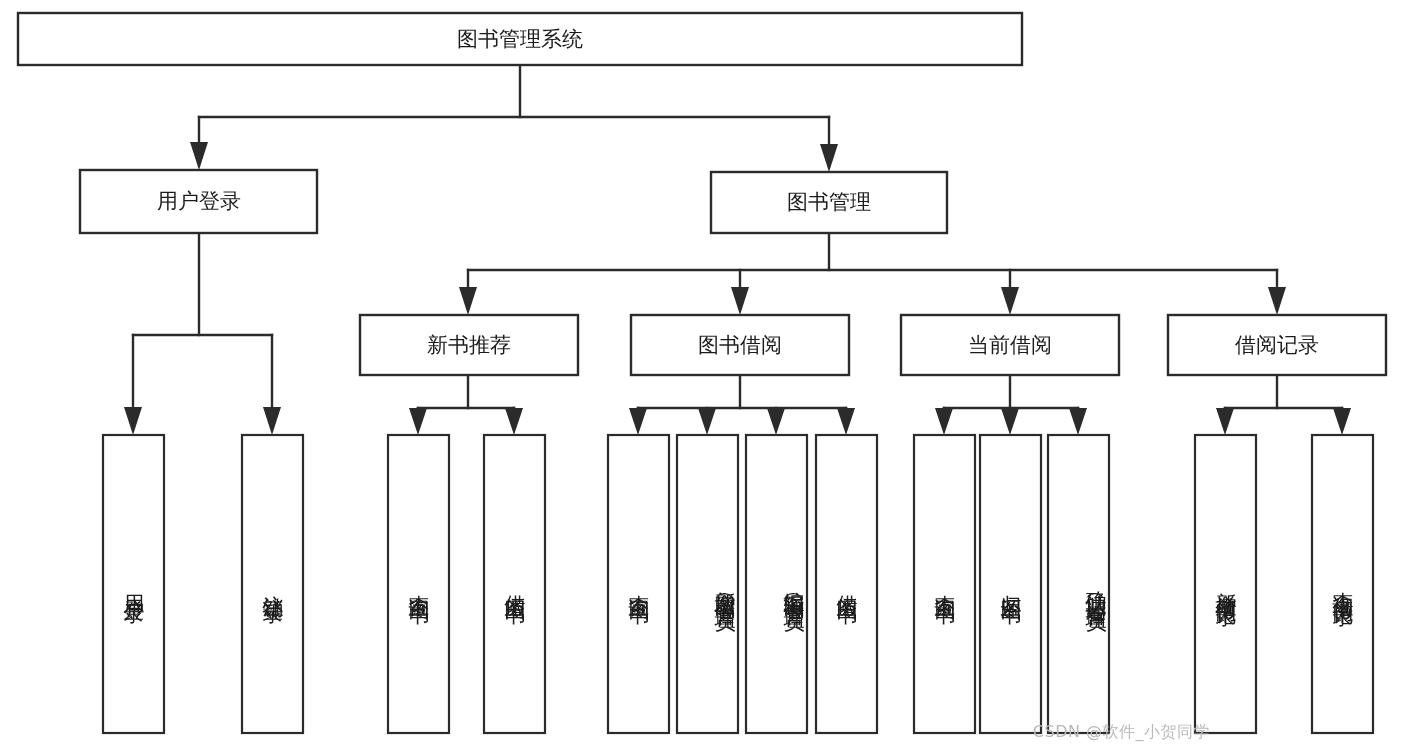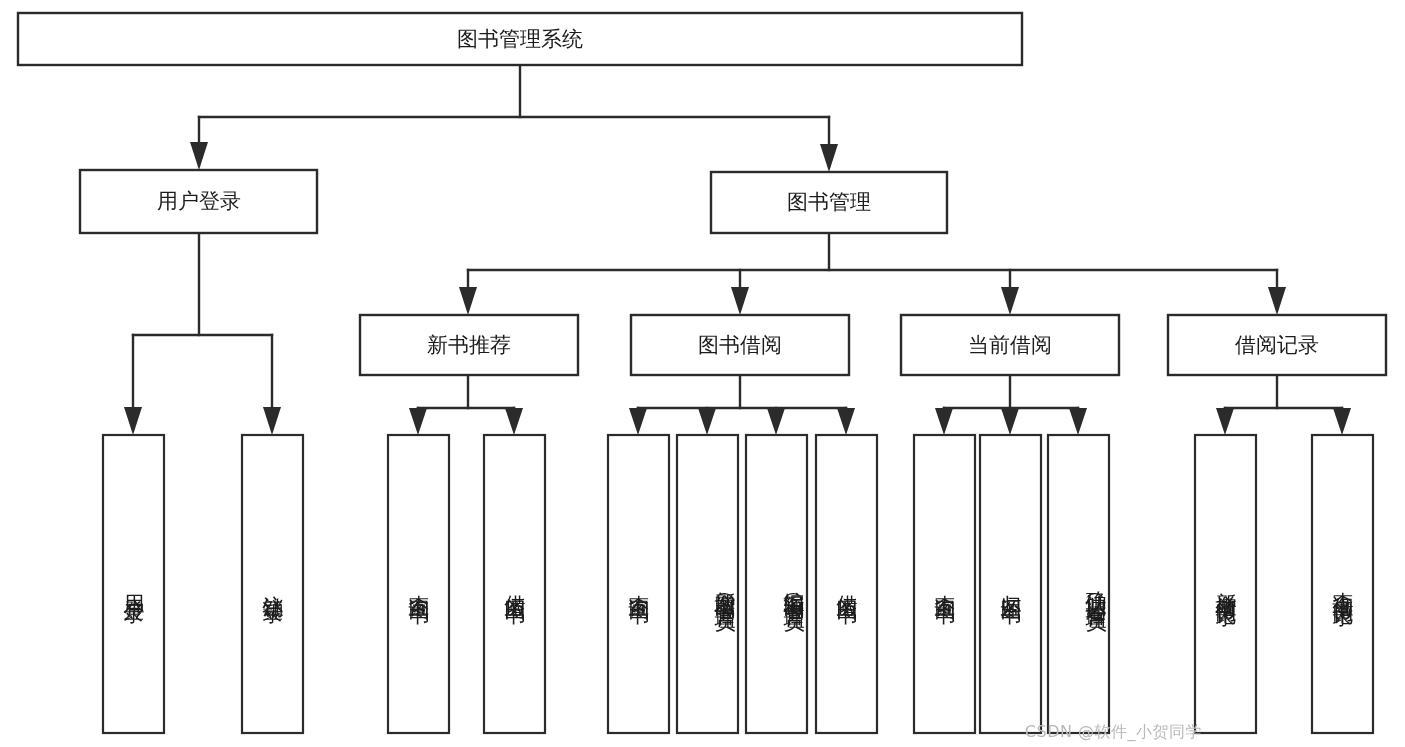--- a/index.html
+++ b/index.html
@@ -49,21 +49,21 @@
   }
   .label-h {
     font-family: "DejaVu Sans", "Liberation Sans", sans-serif;
     font-size: 21px;
     fill: #1c1c1c;
     text-anchor: middle;
     dominant-baseline: middle;
   }
   .watermark {
     position: absolute;
-    right: 16px;
+    right: 8px;
     bottom: 4px;
     font-family: "DejaVu Sans", "Liberation Sans", sans-serif;
     font-size: 16px;
     color: #b9b9b9;
     letter-spacing: 0.5px;
     white-space: nowrap;
     user-select: none;
   }
 </style>
 </head>

